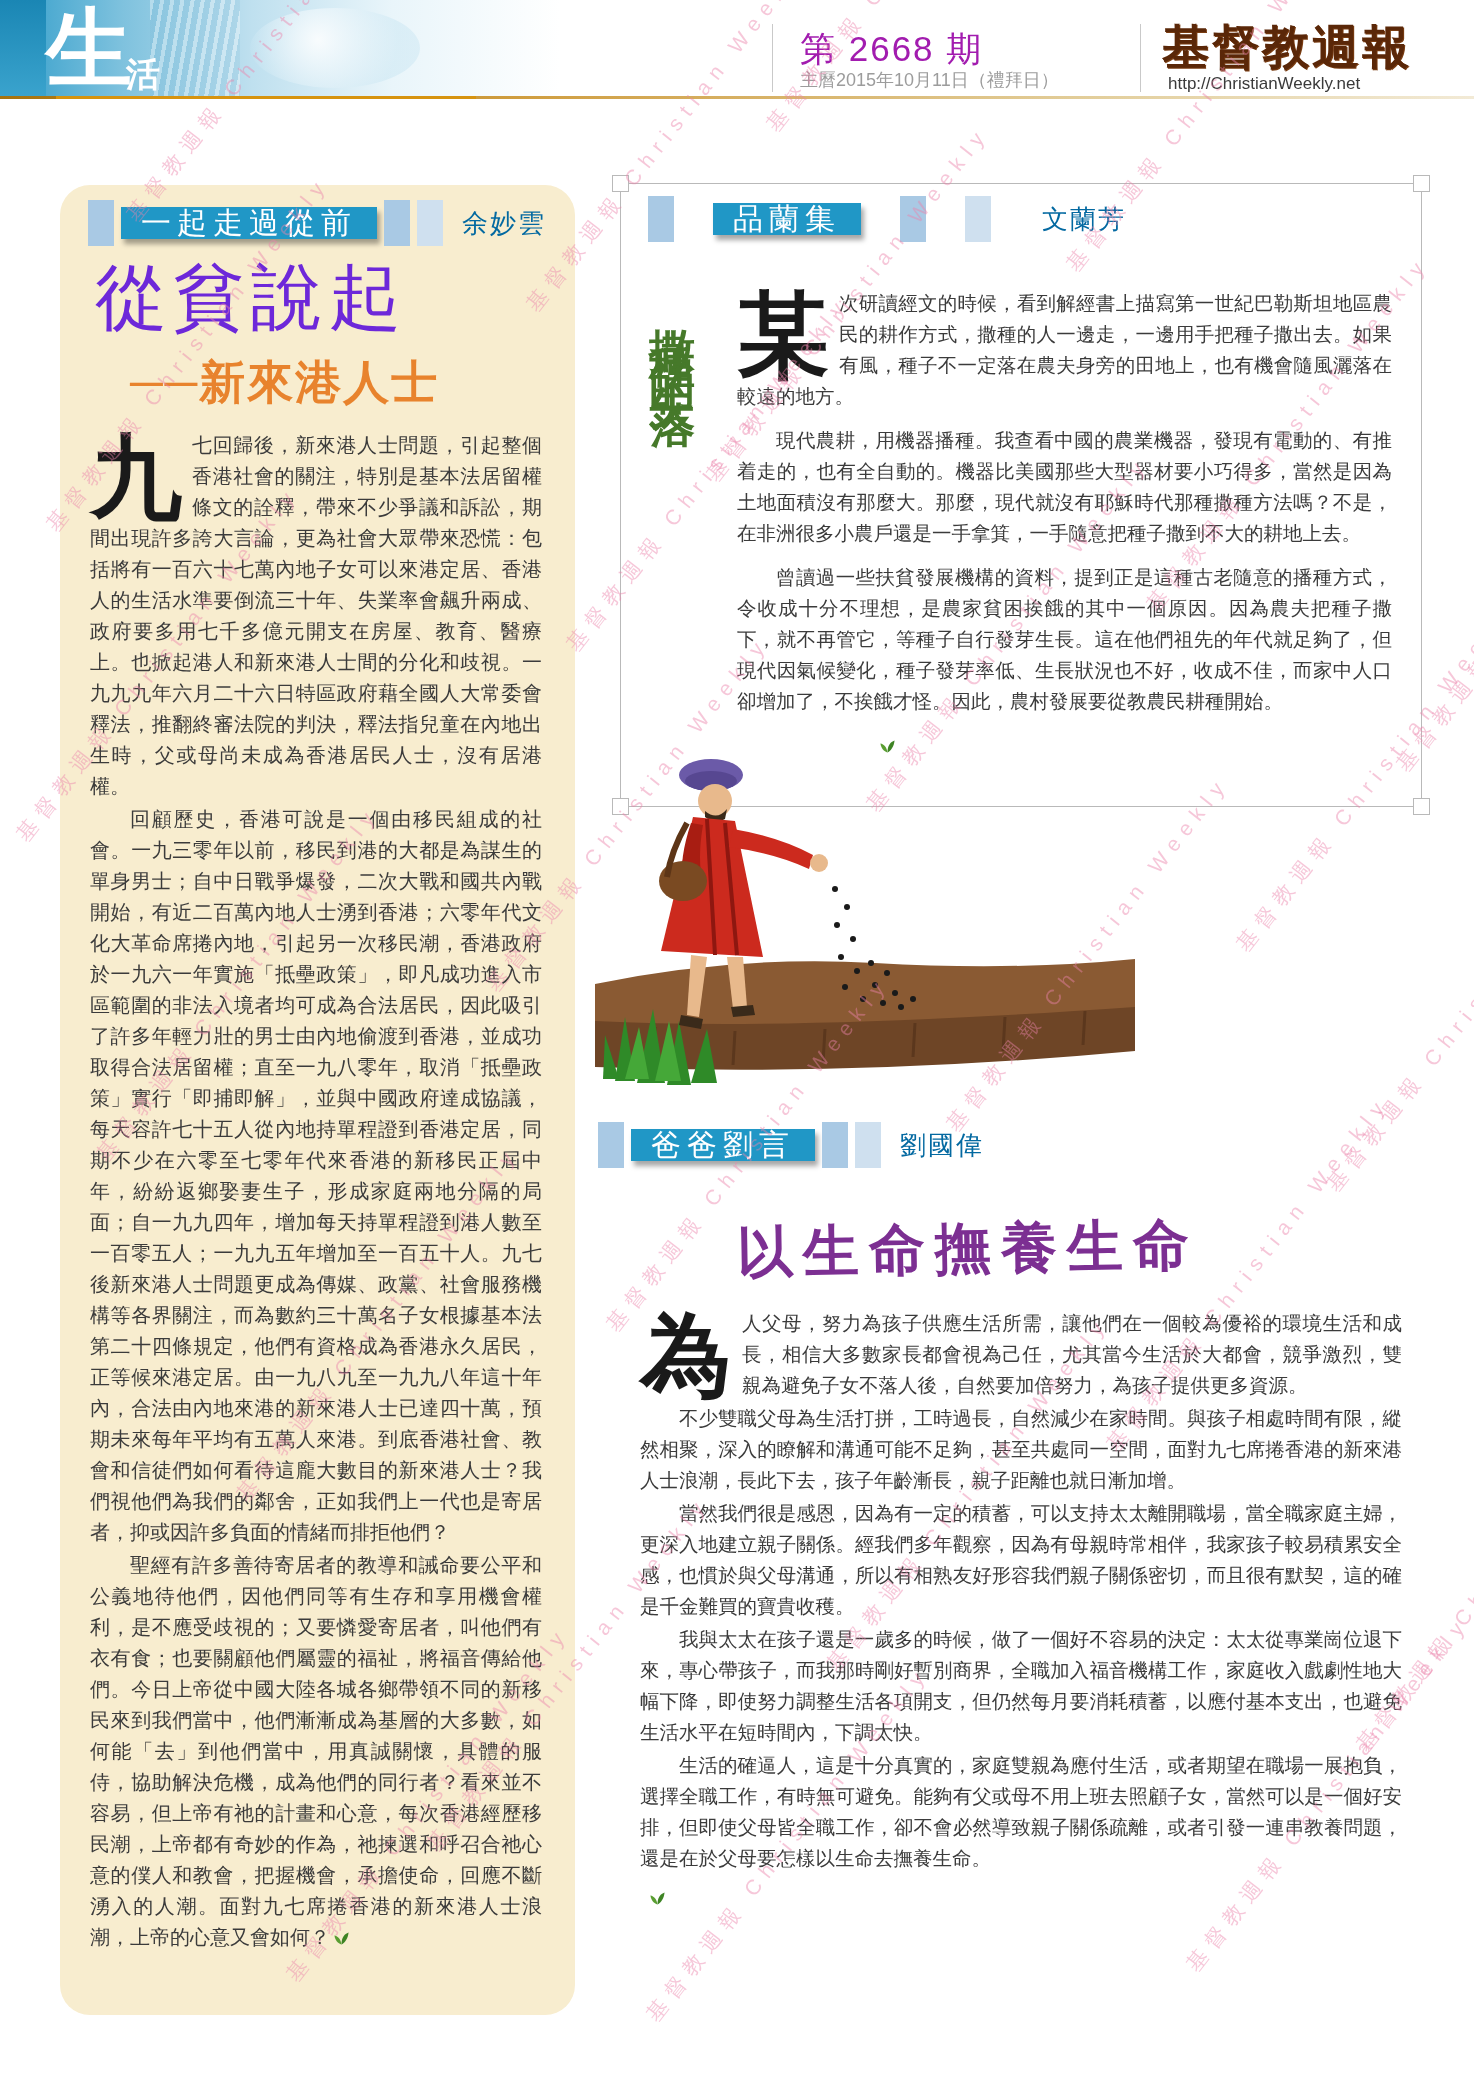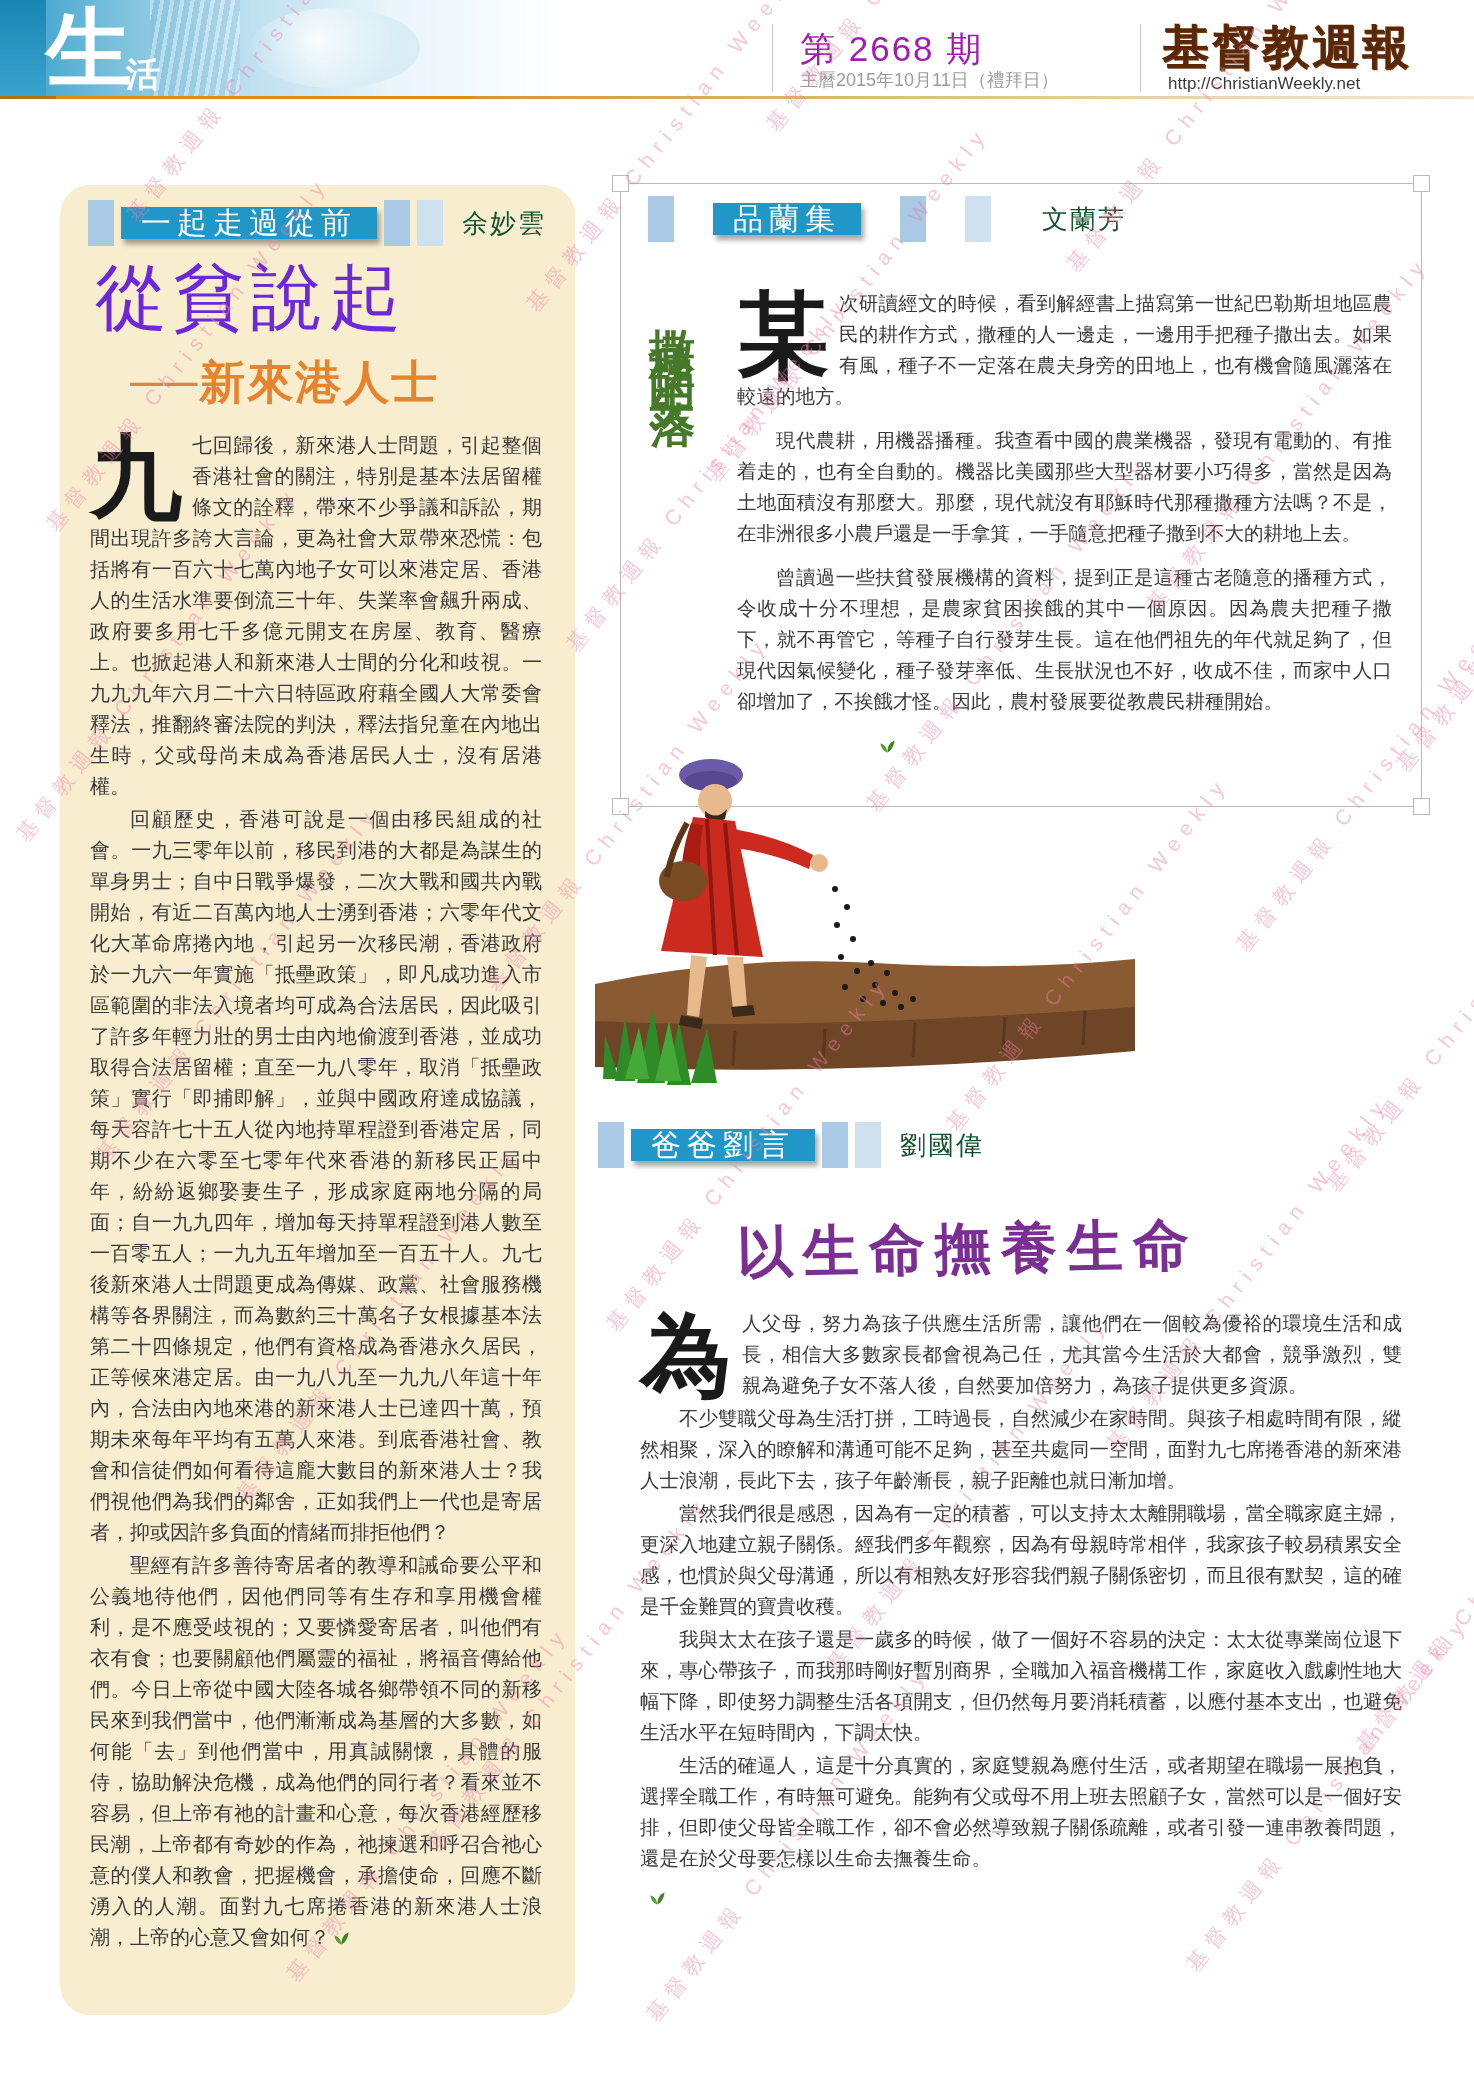--- a/index.html
+++ b/index.html
@@ -30,21 +30,21 @@
   .wm{position:absolute;white-space:nowrap;font-family:"Liberation Sans",sans-serif;
       font-size:21px;letter-spacing:8px;color:rgba(235,130,170,.45);
       transform:rotate(-52deg);transform-origin:left top;z-index:5;pointer-events:none;}
   
   .badge-row{position:absolute;display:flex;align-items:center;z-index:4;}
   .bsq{width:26px;height:46px;background:#a9c9e4;margin-right:7px;}
   .bsq.light{background:#cfe0ef;}
   .badge{height:32px;display:flex;align-items:center;justify-content:center;background:#2097c6;color:#fff;
      font-family:"Liberation Sans",sans-serif;letter-spacing:6px;font-size:30px;padding:0 20px;
      box-shadow:3px 5px 5px rgba(0,0,0,.35);margin-right:7px;}
-  .author{font-family:Liberation Mono, monospace;font-size:26px;color:#14532d;margin-left:12px;letter-spacing:2px;}
+  .author{font-family:Liberation Mono, monospace;font-size:26px;color:#0369a1;margin-left:12px;letter-spacing:2px;}
   
   .panel{position:absolute;left:60px;top:185px;width:515px;height:1830px;background:#f8edcf;border-radius:30px;z-index:1;}
   .l-title{position:absolute;left:95px;top:250px;font-size:72px;color:#6d28d9;letter-spacing:6px;z-index:2;
      font-family:"Liberation Sans",sans-serif;font-weight:400;}
   .l-subtitle{position:absolute;left:130px;top:352px;font-size:46px;color:#e8832d;font-weight:700;z-index:2;
      font-family:"Liberation Sans",sans-serif;letter-spacing:2px;}
   .l-body{position:absolute;left:90px;top:430px;width:452px;z-index:2;font-size:20px;line-height:31px;
      text-align:justify;color:#3b3b3b;}
   .l-body p{margin:0 0 2px 0;}
   .l-body p.ind{text-indent:2em;}

